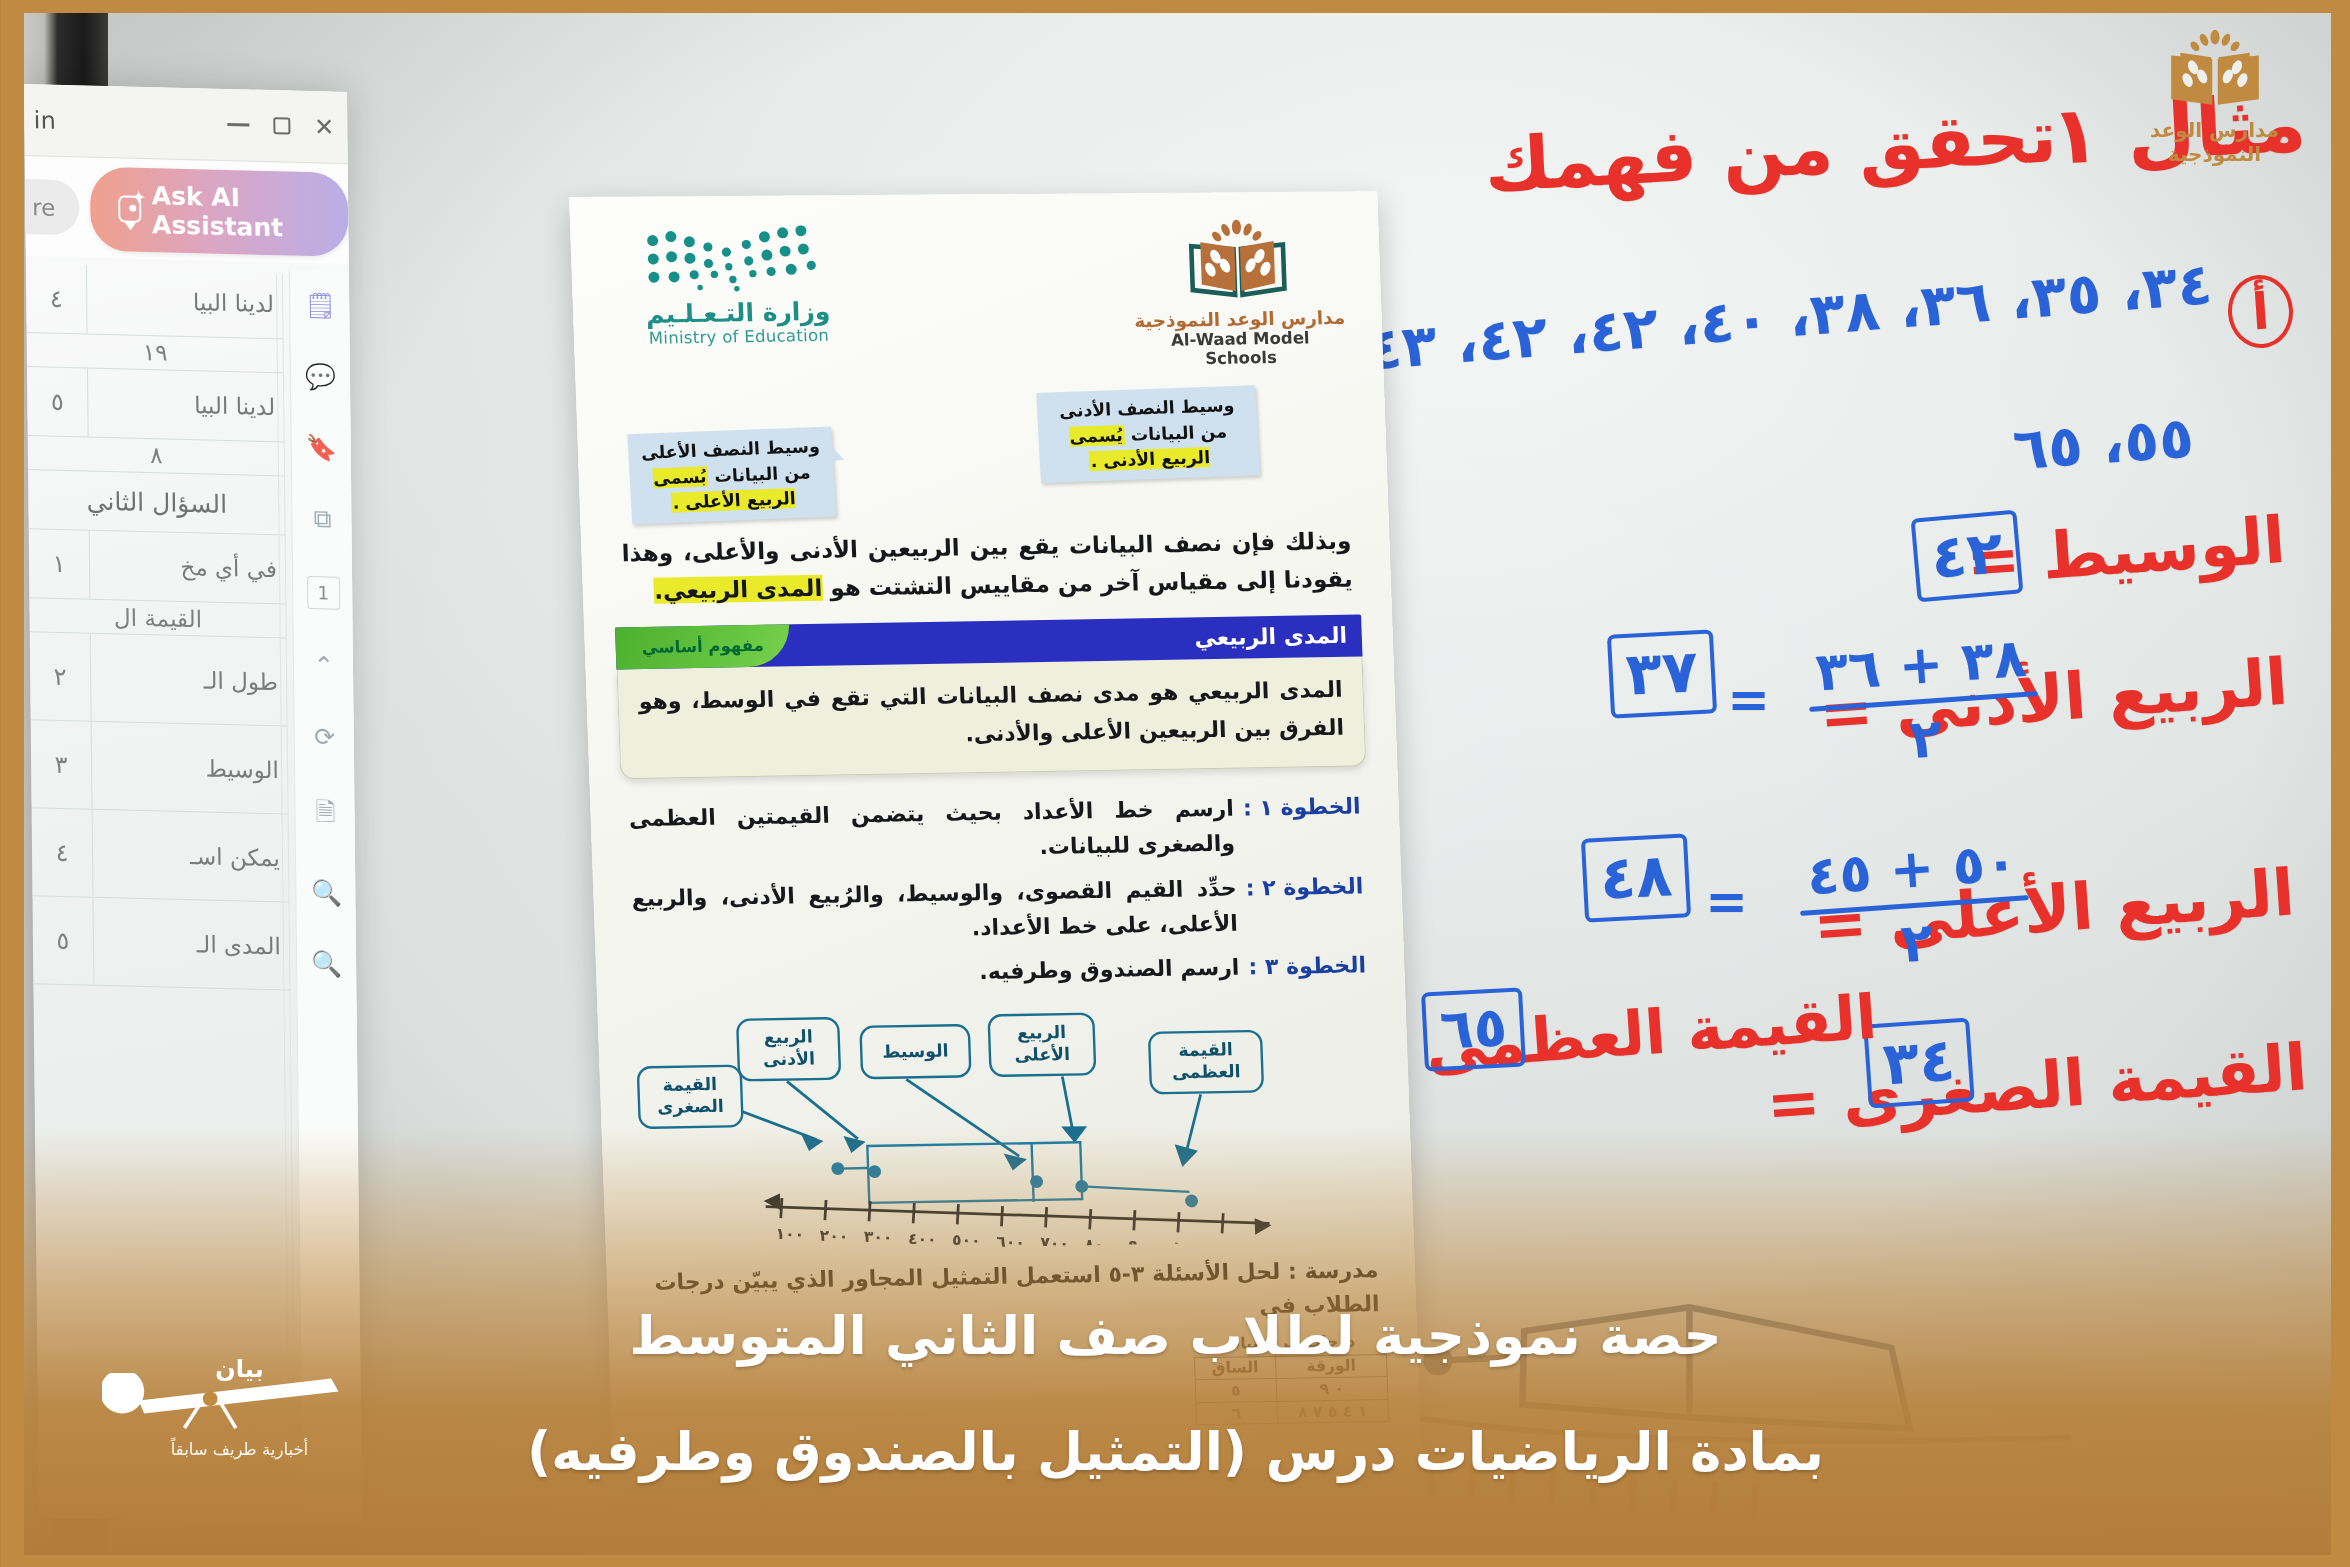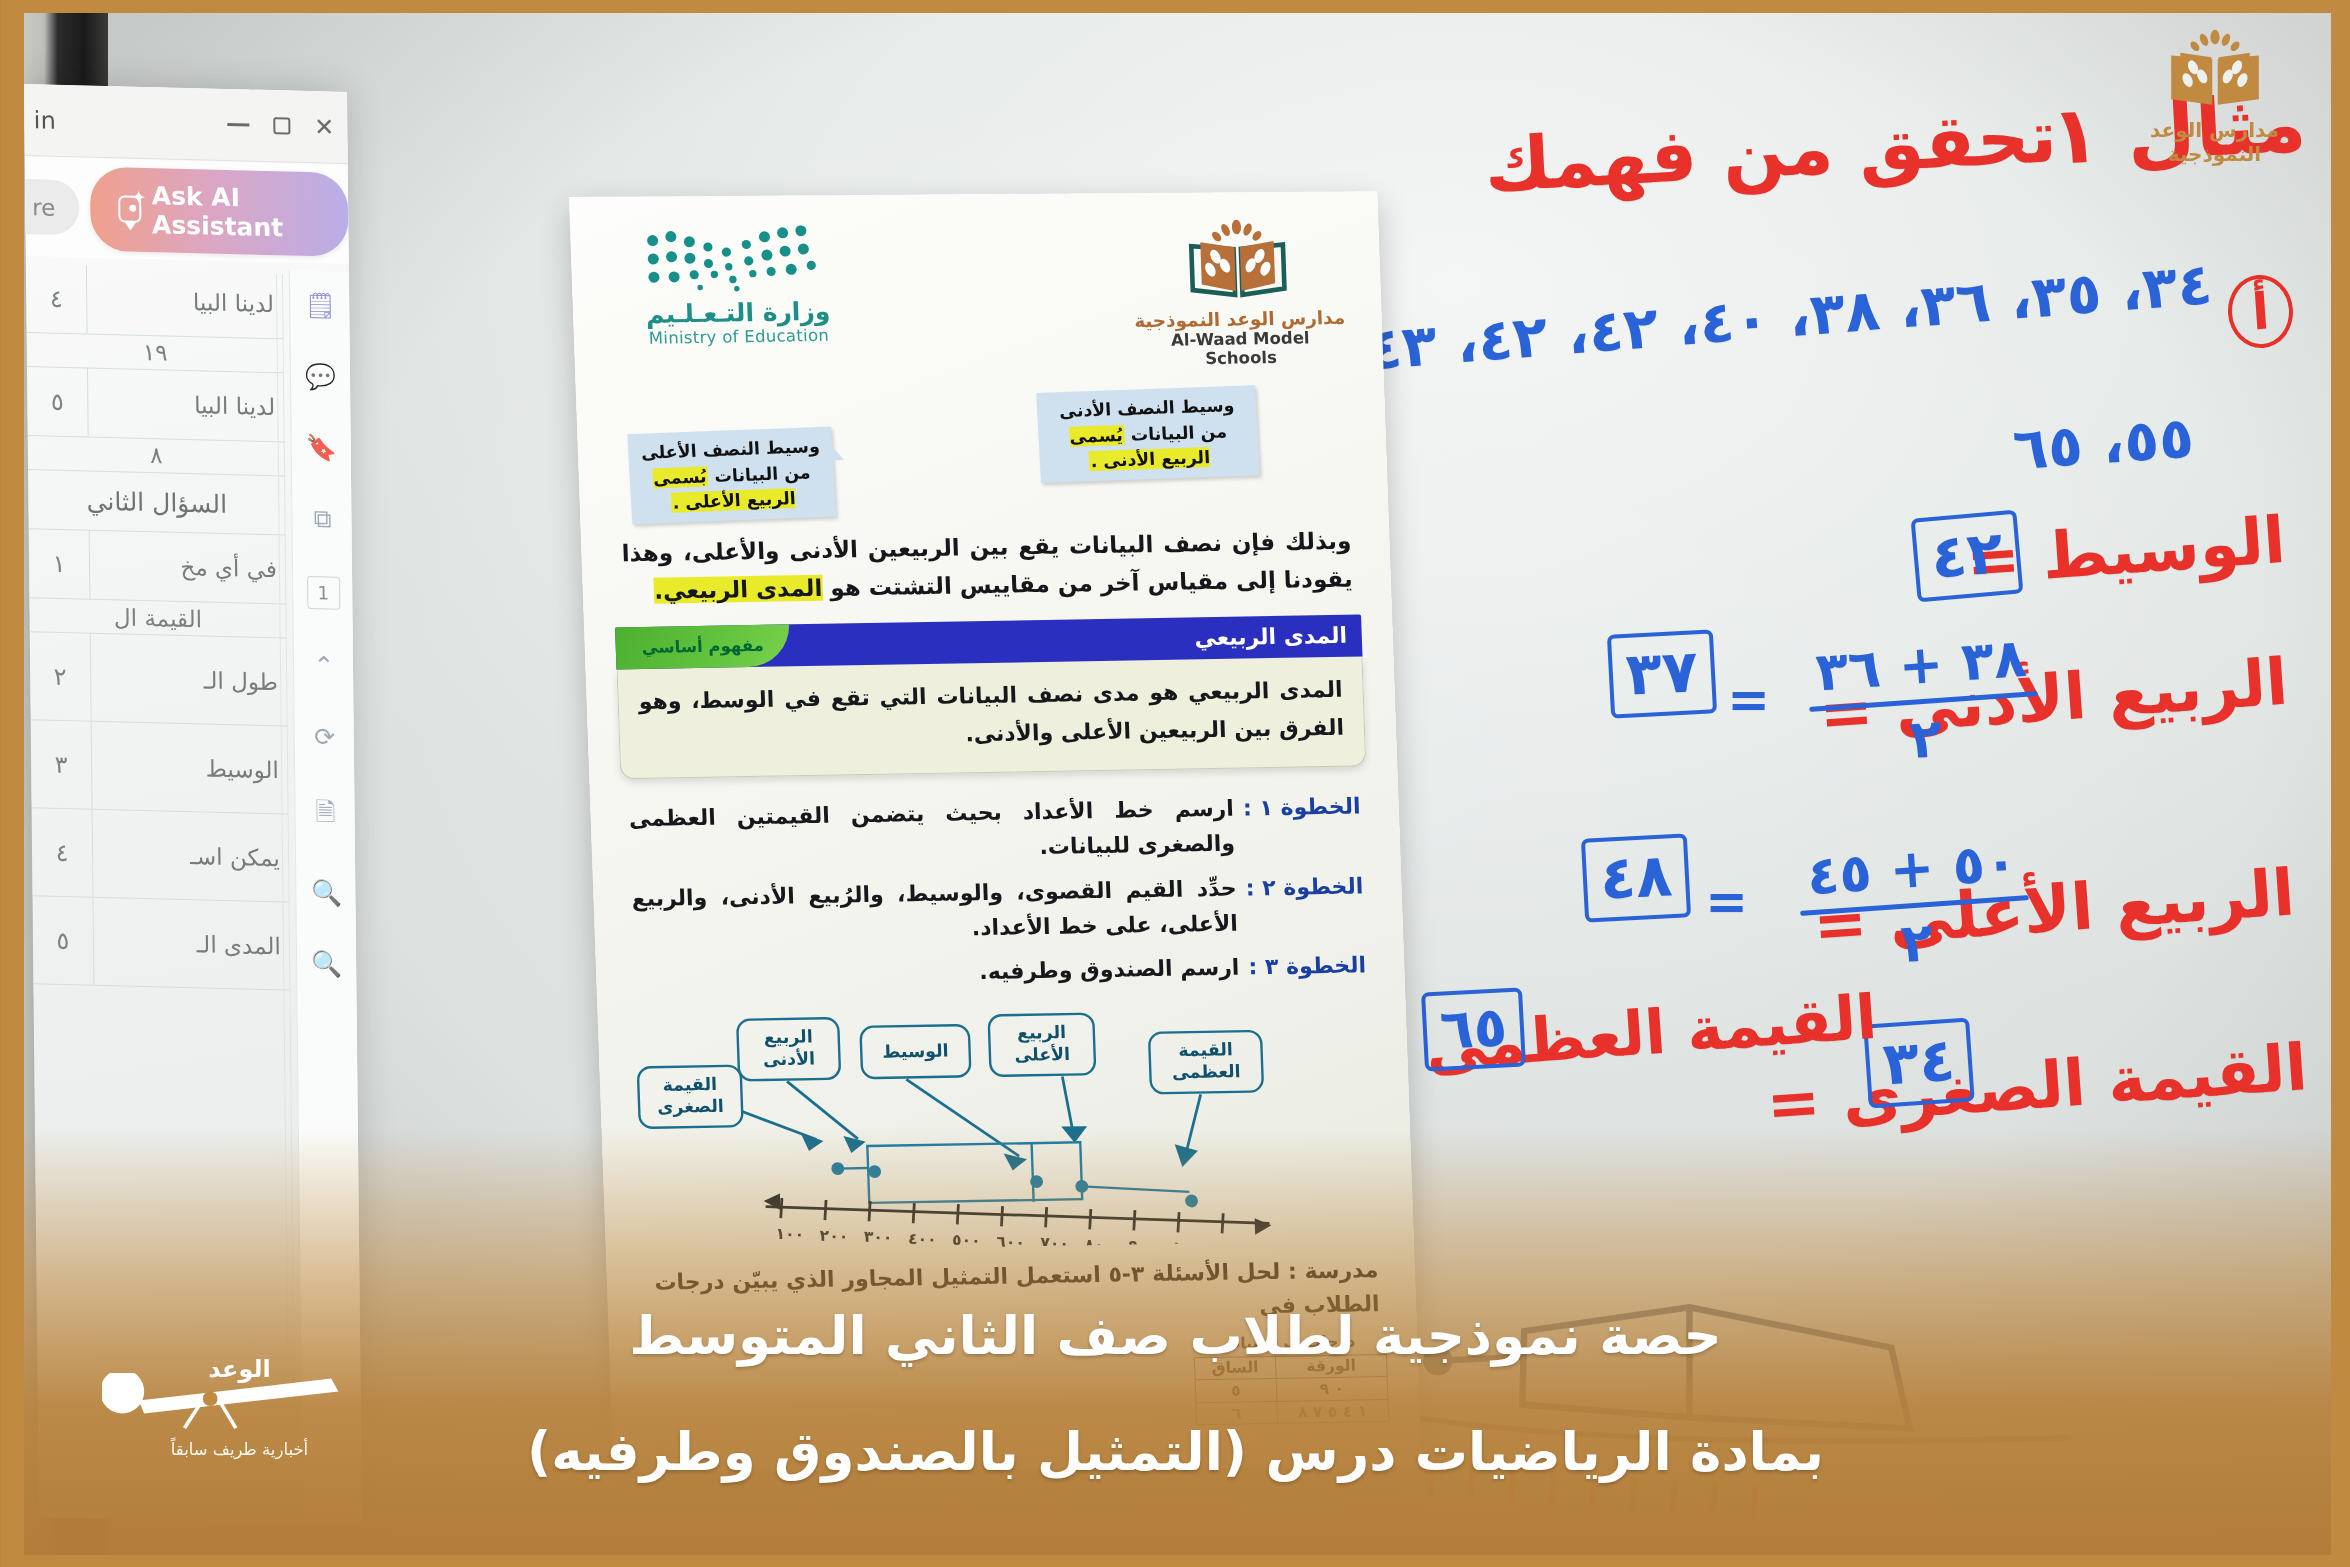--- a/index.html
+++ b/index.html
@@ -670,21 +670,21 @@
     </svg>
     <div class="ar">مدارس الوعد النموذجية</div>
   </div>
 
   <div class="caption">
     <div class="cap-line">حصة نموذجية لطلاب صف الثاني المتوسط</div>
     <div class="cap-line">بمادة الرياضيات درس (التمثيل بالصندوق وطرفيه)</div>
   </div>
 
   <div class="newslogo">
-    <div class="t1">الوعد</div>
+    <div class="t1">بيان</div>
     <svg width="275" height="57" viewBox="0 0 300 62" style="margin-top:-9.2px">
       <circle cx="22" cy="20" r="24" fill="#fff"></circle>
       <polygon points="40,30 250,6 258,20 46,44" fill="#fff"></polygon>
       <circle cx="118" cy="28" r="8" fill="#c08a41"></circle>
       <g stroke="#fff" stroke-width="4">
         <line x1="108" y1="32" x2="90" y2="60"></line>
         <line x1="128" y1="30" x2="146" y2="60"></line>
       </g>
     </svg>
     <div class="t3">أخبارية طريف سابقاً</div>

